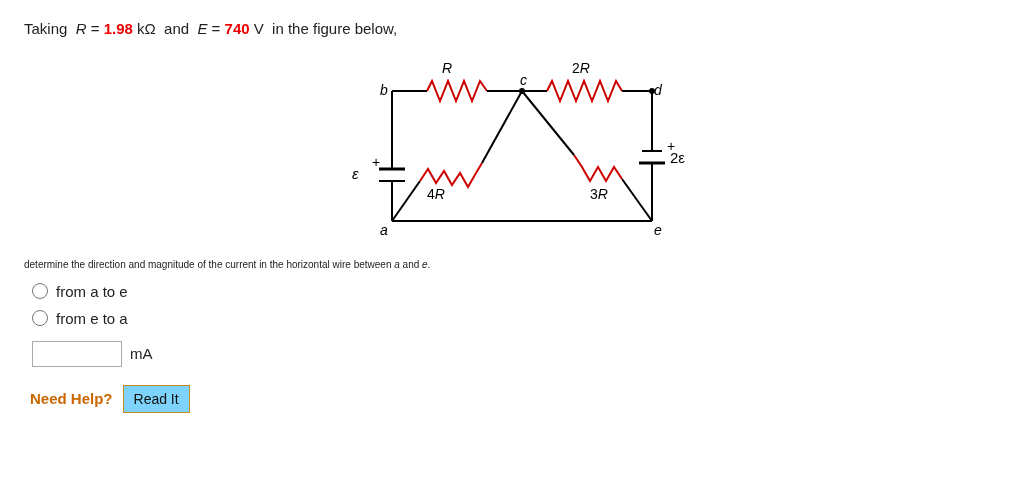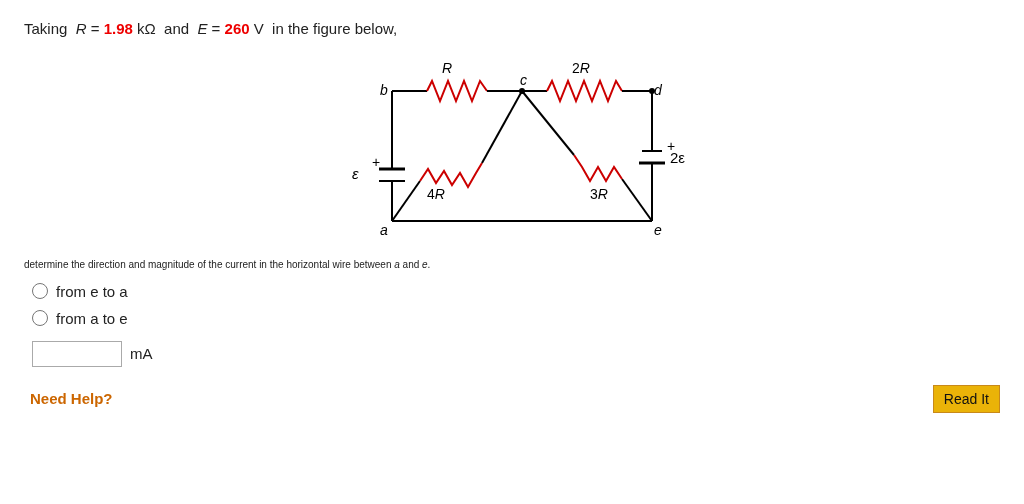--- a/index.html
+++ b/index.html
@@ -60,44 +60,43 @@
       border: 1px solid #aaa;
       padding: 2px 4px;
       font-size: 14px;
     }
     .ma-label {
       font-size: 15px;
     }
     .help-row {
       display: flex;
       align-items: center;
-      gap: 16px;
+      gap: 10px;
       margin-left: 6px;
-      justify-content: space-between;
     }
     .need-help {
       color: #cc6600;
       font-weight: bold;
       font-size: 15px;
     }
     .read-it-btn {
-      background: #eab308;
+      background: #7dd3fc;
       border: 1px solid #c8891a;
       padding: 5px 10px;
       font-size: 14px;
       cursor: pointer;
       font-weight: normal;
       color: #111;
     }
   </style>
 </head>
 <body>
 
 <div class="problem-statement">
-  Taking &nbsp;<em>R</em> = <span class="highlight-red">1.98</span> kΩ&nbsp; and &nbsp;<em>E</em> = <span class="highlight-red">260</span> V &nbsp;in the figure below,
+  Taking &nbsp;<em>R</em> = <span class="highlight-red">1.98</span> kΩ&nbsp; and &nbsp;<em>E</em> = <span class="highlight-red">740</span> V &nbsp;in the figure below,
 </div>
 
 <div class="circuit-container">
   <svg class="circuit-svg" width="400" height="200" viewBox="0 0 400 200">
 
     <line x1="80" y1="170" x2="340" y2="170" stroke="#000" stroke-width="2"></line>
 
     <line x1="80" y1="170" x2="80" y2="130" stroke="#000" stroke-width="2"></line>
 
     <line x1="70" y1="130" x2="90" y2="130" stroke="#000" stroke-width="2"></line>
@@ -166,26 +165,26 @@
 
   </svg>
 </div>
 
 <div class="question-text">
   determine the direction and magnitude of the current in the horizontal wire between <em>a</em> and <em>e</em>.
 </div>
 
 <div class="options-container">
   <div class="option-row">
+    <input type="radio" name="direction" id="opt2" style="">
+    <label for="opt2">from a to e</label>
+  </div>
+  <div class="option-row">
     <input type="radio" name="direction" id="opt1" style="">
     <label for="opt1">from e to a</label>
-  </div>
-  <div class="option-row">
-    <input type="radio" name="direction" id="opt2" style="">
-    <label for="opt2">from a to e</label>
   </div>
 </div>
 
 <div class="input-row">
   <input type="text" class="ma-input" placeholder="" style="">
   <span class="ma-label">mA</span>
 </div>
 
 <div class="help-row">
   <span class="need-help">Need Help?</span>

